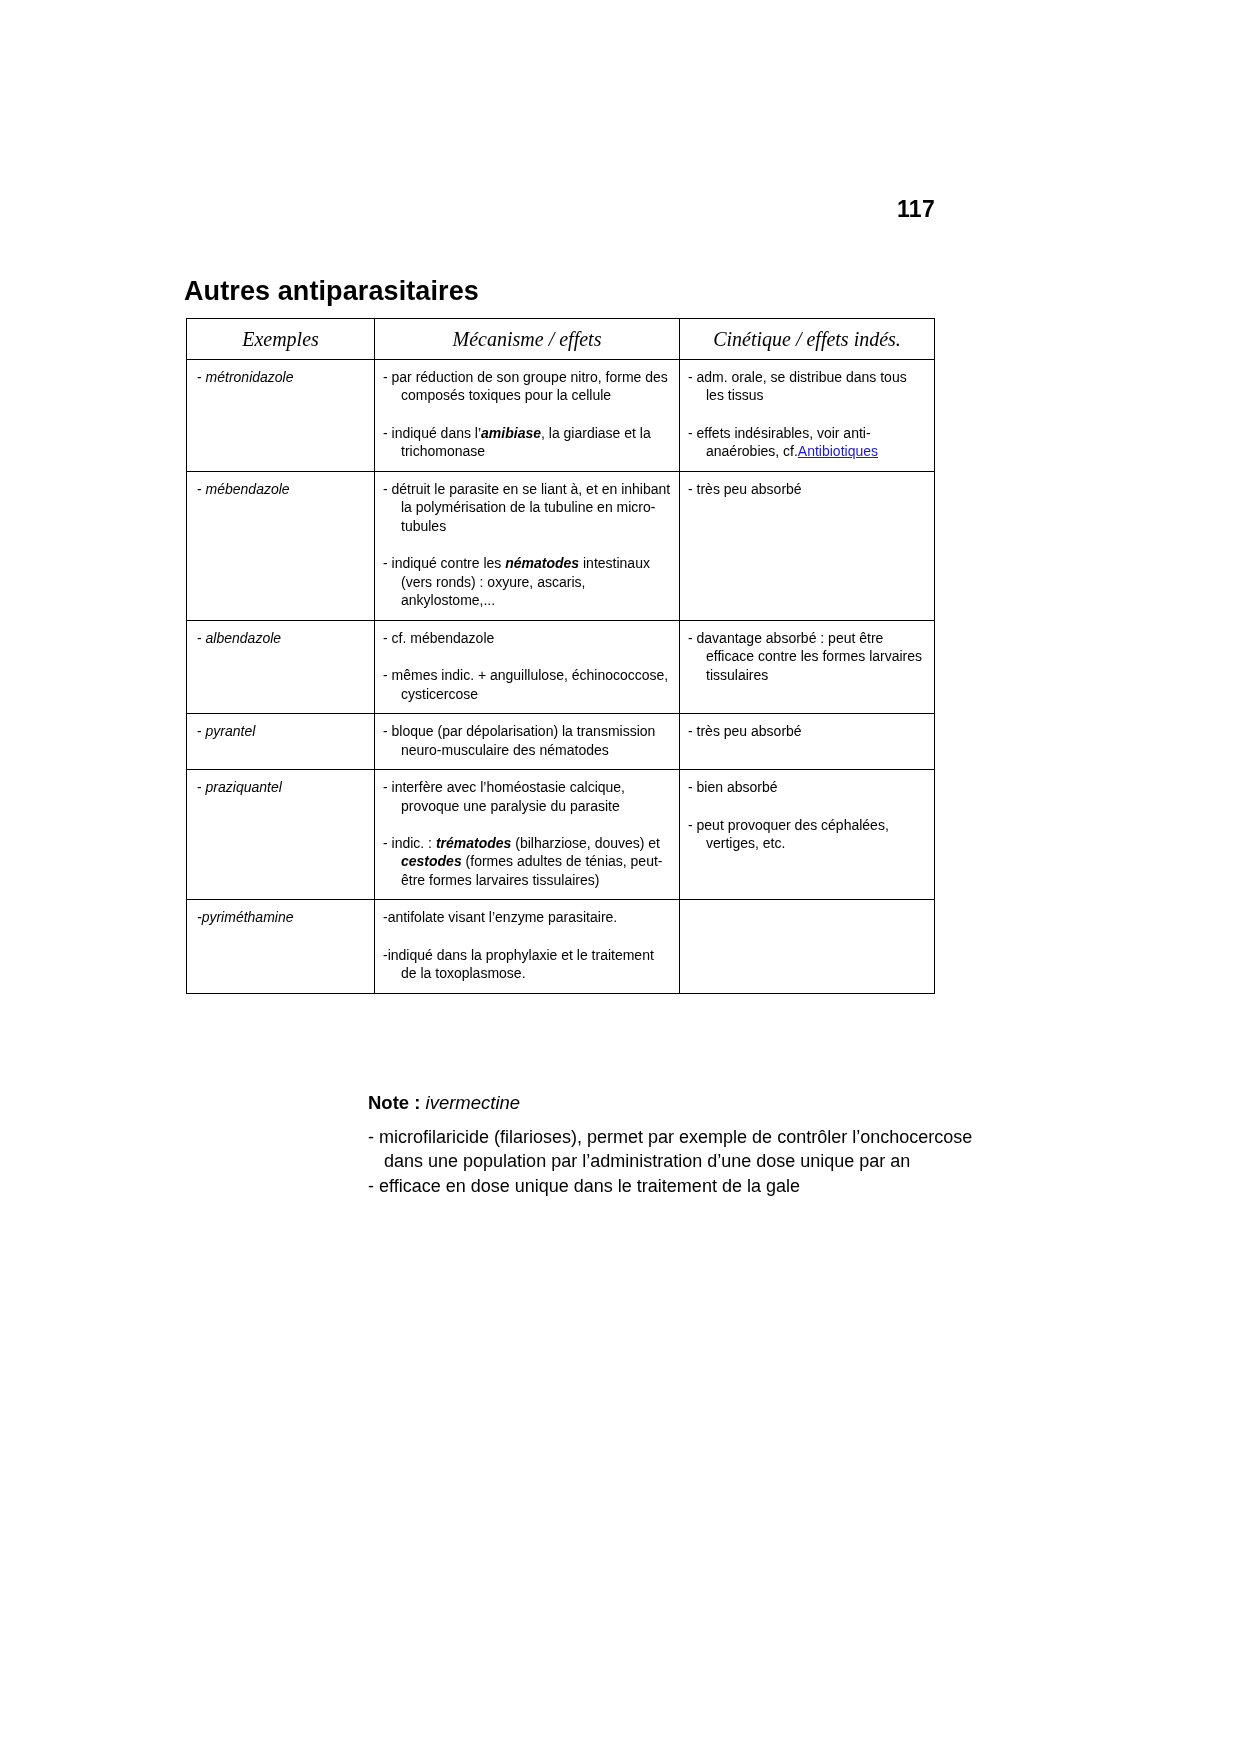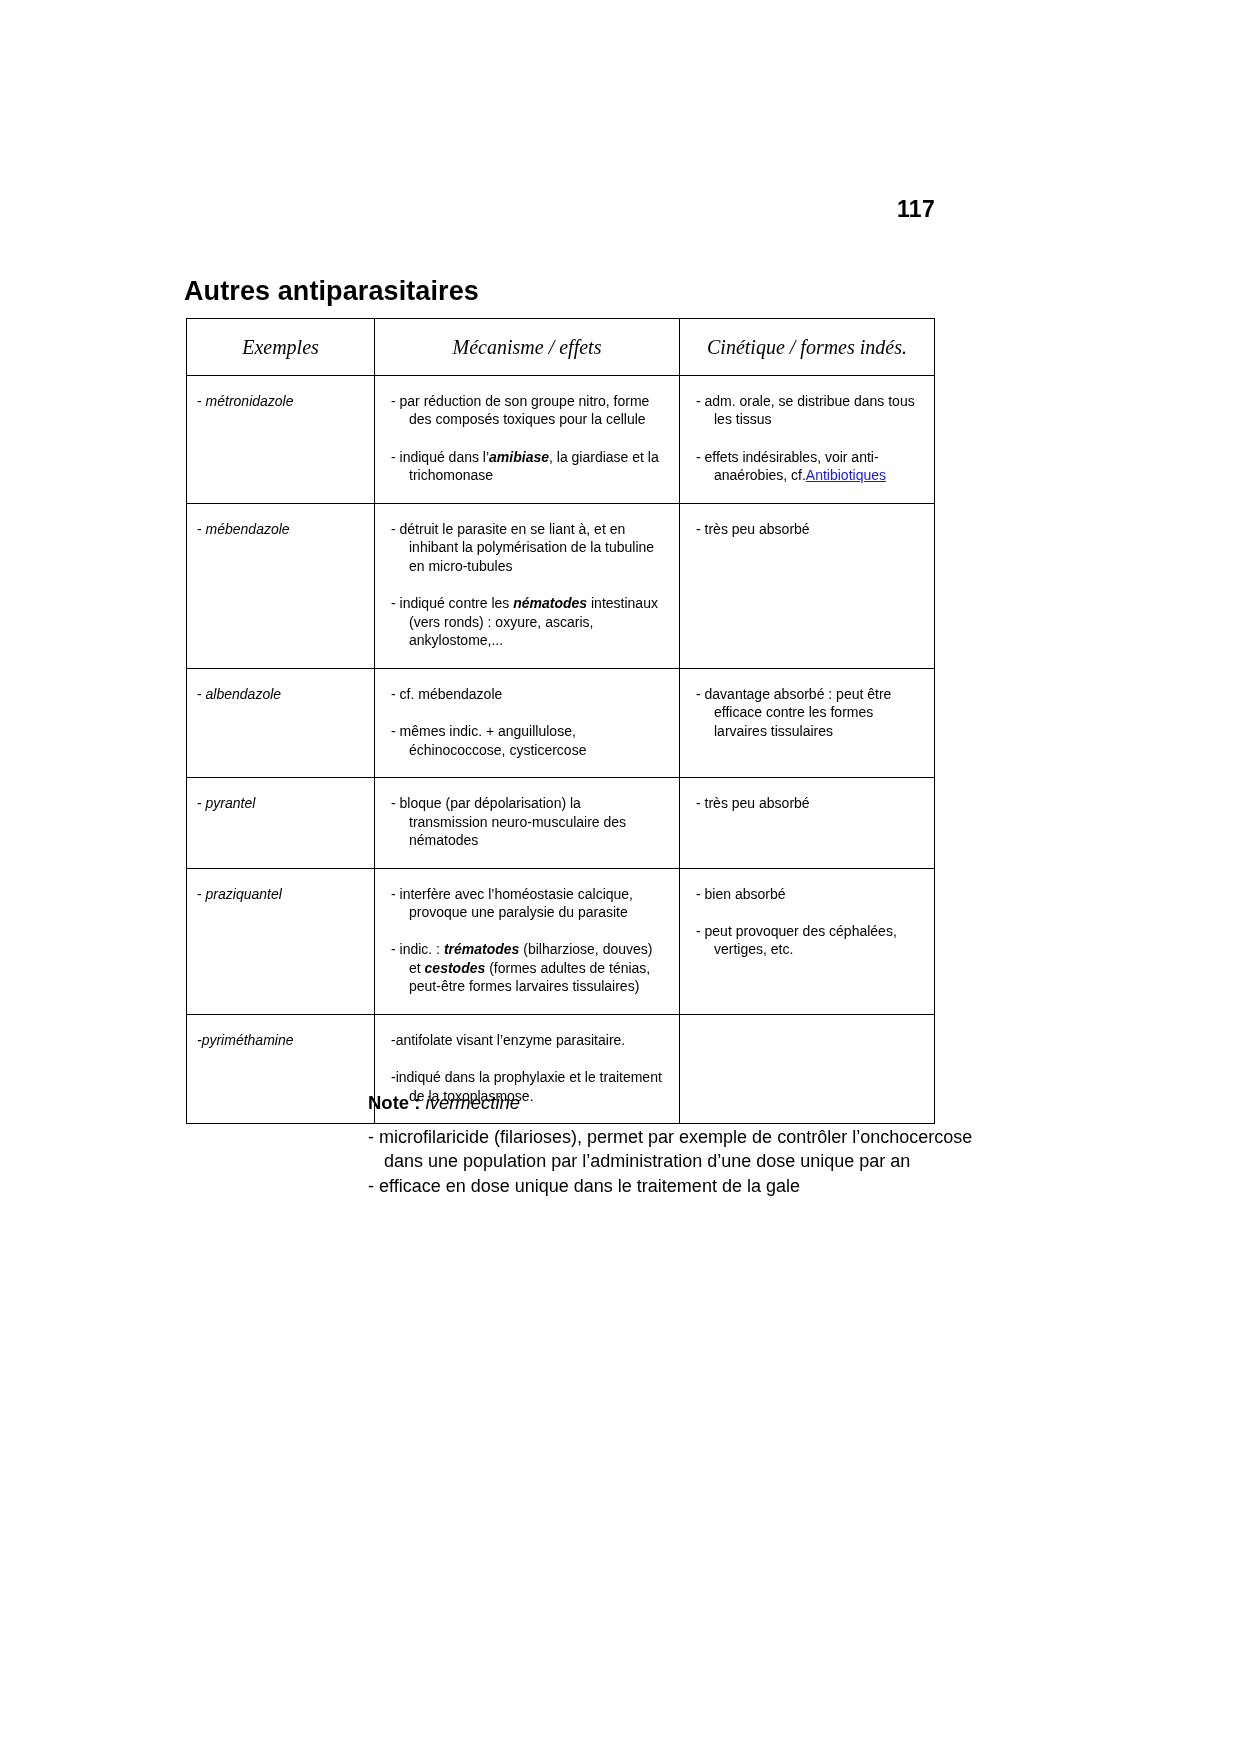--- a/index.html
+++ b/index.html
@@ -51,21 +51,21 @@
     width: 748px;
   }
   table.main {
     border-collapse: collapse;
     width: 748px;
     table-layout: fixed;
   }
   table.main td {
     border: 1.3px solid #000000;
     vertical-align: top;
-    padding: 16px;
+    padding: 8px;
   }
   table.main col.c1 { width: 188px; }
   table.main col.c2 { width: 305px; }
   table.main col.c3 { width: 255px; }
 
   .hdr-cell {
     text-align: center;
     font-family: "Liberation Serif", serif;
     font-style: italic;
     font-size: 20px;
@@ -155,21 +155,21 @@
       <colgroup>
           <col class="c1">
           <col class="c2">
           <col class="c3">
         </colgroup>
       <tbody>
 
         <tr>
           <td class="hdr-cell">Exemples</td>
           <td class="hdr-cell">Mécanisme / effets</td>
-          <td class="hdr-cell">Cinétique / formes indés.</td>
+          <td class="hdr-cell">Cinétique / effets indés.</td>
         </tr>
 
         <tr>
           <td class="cell col1">
             <div class="li nohang">-&nbsp;<span class="it">métronidazole</span></div>
           </td>
           <td class="cell">
             <div class="li">- par réduction de son groupe nitro, forme des composés toxiques pour la cellule</div>
             <div class="li">- indiqué dans l’<span class="bi">amibiase</span>, la giardiase et la trichomonase</div>
           </td>

